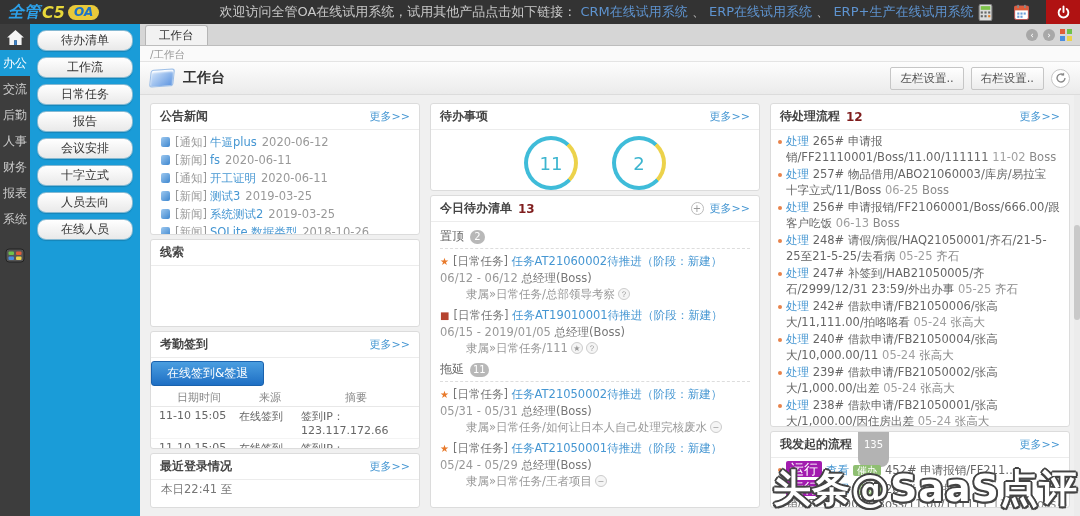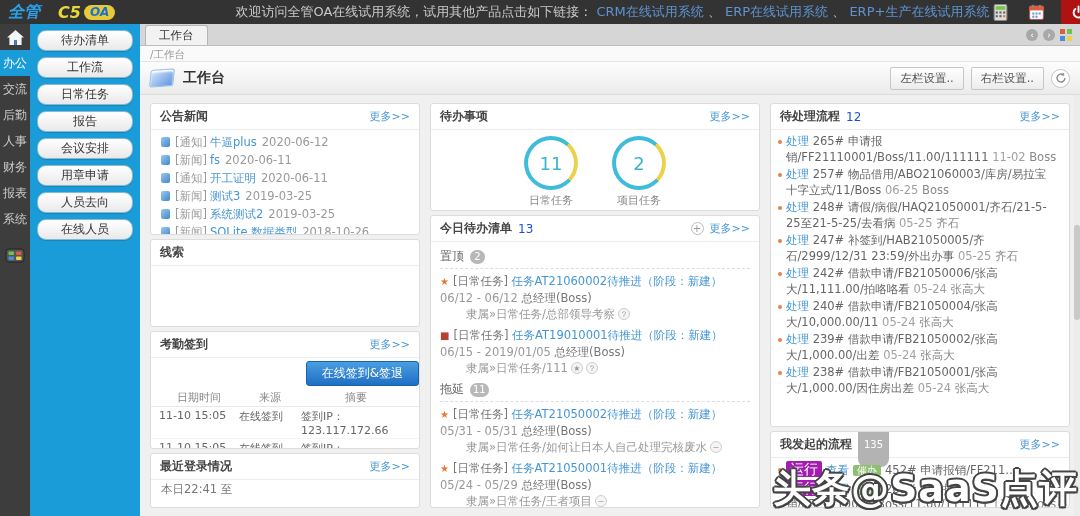--- a/index.html
+++ b/index.html
@@ -1,21 +1,21 @@
 <!DOCTYPE html>
 <html><head>
 <meta charset="utf-8">
 <style>
   *{box-sizing:border-box;margin:0;padding:0}
   body{width:1080px;height:516px;overflow:hidden;font-family:"DejaVu Sans","Liberation Sans",sans-serif;font-size:12px;background:#f0f0f0}
   .screen{position:relative;width:1080px;height:516px;overflow:hidden;display:flex;flex-direction:column}
   
   .topbar{height:24px;background:#333;display:flex;align-items:center;flex:0 0 24px;color:#bbb}
   .logo{display:flex;align-items:center;padding:0 8px;font-weight:bold;font-size:16px;font-style:italic;white-space:nowrap}
-  .logo-p1{color:#2da0e8}.logo-p2{color:#e8d83a;margin-left:18px}
+  .logo-p1{color:#2da0e8}.logo-p2{color:#e8d83a;margin-left:2px}
   .logo-badge{background:#e8c93a;color:#1c72c8;border-radius:8px;padding:0 6px;margin-left:3px;font-size:12px;height:15px;line-height:15px;font-style:italic}
   .welcome{margin-left:112px;font-size:13px;color:#c9c9c9;white-space:nowrap}
   .welcome .tlink{color:#5e93cf}
   .top-icons{margin-left:auto;display:flex;align-items:center;height:24px}
   .top-ic{width:22px;height:18px;margin-right:14px;display:grid;place-items:center}
   .power-btn{width:34px;height:24px;background:#b01212;display:grid;place-items:center}
   
   .body-row{flex:1;display:flex;min-height:0}
   .iconbar{width:30px;background:#3d3d3d;display:flex;flex-direction:column;align-items:center;flex:0 0 30px}
   .home-btn{height:26px;width:100%;display:grid;place-items:center}
@@ -40,42 +40,42 @@
   .refresh-btn{width:19px;height:19px;border:1px solid #c6c6c6;border-radius:50%;background:#fff;display:grid;place-items:center}
   
   .content{flex:1;display:flex;gap:10px;padding:8px 10px;min-height:0}
   .col{display:flex;flex-direction:column;gap:4px;min-height:0}
   .col1{width:270px;flex:0 0 270px}
   .col2{width:330px;flex:0 0 330px}
   .col3{flex:1;min-width:0}
   .card{background:#fff;border:1px solid #dcdcdc;border-radius:3px;overflow:hidden;display:flex;flex-direction:column}
   .card-head{height:26px;flex:0 0 26px;display:flex;align-items:center;padding:0 9px;border-bottom:1px solid #ececec;font-weight:bold;color:#444;font-size:12px}
   .more{margin-left:auto;color:#4596d2;font-weight:normal;font-size:11px;white-space:nowrap}
-  .count-red{color:#1d4ed8;font-weight:normal;margin-left:6px}
+  .count-red{color:#7f1d1d;font-weight:bold;margin-left:6px}
   .count-pill{background:#b3b3b3;color:#fff;border-radius:8px;padding:16px 6px;font-size:10px;font-weight:normal;margin-left:6px;line-height:13px}
   .plus-circ{width:13px;height:13px;border:1px solid #bbb;border-radius:50%;color:#999;font-size:10px;line-height:11px;text-align:center;margin-right:6px}
   
   .card-news{height:132px}
   .news-item{display:flex;align-items:center;padding:1.5px 10px;font-size:11.5px;white-space:nowrap;overflow:hidden}
   .news-ic{width:9px;height:10px;background:linear-gradient(135deg,#9ec9f0,#3d86cf);border-radius:2px;margin-right:5px;flex:0 0 9px}
   .news-prefix{color:#999;margin-right:3px}
   .news-title{color:#4596d2;margin-right:5px}
   .news-date{color:#999}
   .card-clues{height:88px}
   
   .card-att{height:118px}
-  .att-btn-row{text-align:right;padding:3px 0 2px}
+  .att-btn-row{text-align:left;padding:3px 0 2px}
   .att-btn{display:inline-block;background:linear-gradient(#4a9ee0,#1e6fc4);color:#fff;border-radius:3px;padding:3px 15px;font-size:12px;border:1px solid #1a62ad}
   .att-row{display:grid;grid-template-columns:80px 62px 1fr;padding:1.5px 8px;font-size:11px;color:#666}
   .att-row.hdr{color:#888;border-bottom:1px solid #e8e8e8;text-align:center}
   .att-row:not(.hdr){border-bottom:1px solid #f4f4f4}
   .card-login{flex:1}
   .login-line{padding:2px 10px;color:#777;font-size:11.5px}
   
-  .card-summary{height:108px}
+  .card-summary{height:88px}
   .donut-row{flex:1;display:flex;justify-content:center;gap:34px;padding-top:6px}
   .donut-wrap{text-align:center}
   .donut{position:relative;width:54px;height:54px;border-radius:50%;background:conic-gradient(#3fbcd9 0 42deg,#ecd24b 42deg 132deg,#3fbcd9 132deg 360deg);margin:0 auto}
   .donut-in{position:absolute;inset:4px;background:#fff;border-radius:50%;display:grid;place-items:center;font-size:18px;color:#3db5cf}
   .donut-label{color:#888;font-size:11px;margin-top:3px}
   
   .card-today{flex:1}
   .today-body{flex:1;overflow:hidden;padding:2px 9px}
   .group-head{display:flex;align-items:center;gap:6px;color:#666;padding:4px 0 3px;border-bottom:1px dashed #ddd;font-size:12px}
   .group-badge{background:#b8b8b8;color:#fff;border-radius:8px;min-width:15px;height:14px;line-height:14px;text-align:center;font-size:10px;padding:0 3px}
@@ -187,21 +187,21 @@
           </svg>
       </div>
     </div>
 
     <div class="submenu">
       <div class="submenu-btn">待办清单</div>
       <div class="submenu-btn">工作流</div>
       <div class="submenu-btn">日常任务</div>
       <div class="submenu-btn">报告</div>
       <div class="submenu-btn">会议安排</div>
-      <div class="submenu-btn">用章申请</div>
+      <div class="submenu-btn">十字立式</div>
       <div class="submenu-btn">人员去向</div>
       <div class="submenu-btn">在线人员</div>
     </div>
 
     <div class="main">
       <div class="tabbar">
         <div class="tab">工作台</div>
         <div class="tab-controls">
           <span class="circ-btn">‹</span>
           <span class="circ-btn">›</span>
@@ -383,20 +383,21 @@
         <div class="col col3">
           <div class="card card-pending">
             <div class="card-head">
               <span>待处理流程</span>
               <span class="count-red">12</span>
               <span class="more">更多&gt;&gt;</span>
             </div>
             <div style="padding-top:3px">
               <div class="flow-item"><span class="flow-dot"></span><span class="link">处理</span> <span class="flow-text">265# 申请报销/FF21110001/Boss/11.00/111111</span> <span class="flow-date">11-02</span> <span class="flow-who">Boss</span></div>
               <div class="flow-item"><span class="flow-dot"></span><span class="link">处理</span> <span class="flow-text">257# 物品借用/ABO21060003/库房/易拉宝 十字立式/11/Boss</span> <span class="flow-date">06-25</span> <span class="flow-who">Boss</span></div>
+              <div class="flow-item"><span class="flow-dot"></span><span class="link">处理</span> <span class="flow-text">256# 申请报销/FF21060001/Boss/666.00/跟客户吃饭</span> <span class="flow-date">06-13</span> <span class="flow-who">Boss</span></div>
               <div class="flow-item"><span class="flow-dot"></span><span class="link">处理</span> <span class="flow-text">248# 请假/病假/HAQ21050001/齐石/21-5-25至21-5-25/去看病</span> <span class="flow-date">05-25</span> <span class="flow-who">齐石</span></div>
               <div class="flow-item"><span class="flow-dot"></span><span class="link">处理</span> <span class="flow-text">247# 补签到/HAB21050005/齐石/2999/12/31 23:59/外出办事</span> <span class="flow-date">05-25</span> <span class="flow-who">齐石</span></div>
               <div class="flow-item"><span class="flow-dot"></span><span class="link">处理</span> <span class="flow-text">242# 借款申请/FB21050006/张高大/11,111.00/拍咯咯看</span> <span class="flow-date">05-24</span> <span class="flow-who">张高大</span></div>
               <div class="flow-item"><span class="flow-dot"></span><span class="link">处理</span> <span class="flow-text">240# 借款申请/FB21050004/张高大/10,000.00/11</span> <span class="flow-date">05-24</span> <span class="flow-who">张高大</span></div>
               <div class="flow-item"><span class="flow-dot"></span><span class="link">处理</span> <span class="flow-text">239# 借款申请/FB21050002/张高大/1,000.00/出差</span> <span class="flow-date">05-24</span> <span class="flow-who">张高大</span></div>
               <div class="flow-item"><span class="flow-dot"></span><span class="link">处理</span> <span class="flow-text">238# 借款申请/FB21050001/张高大/1,000.00/因住房出差</span> <span class="flow-date">05-24</span> <span class="flow-who">张高大</span></div>
 
             </div>
           </div>
 

